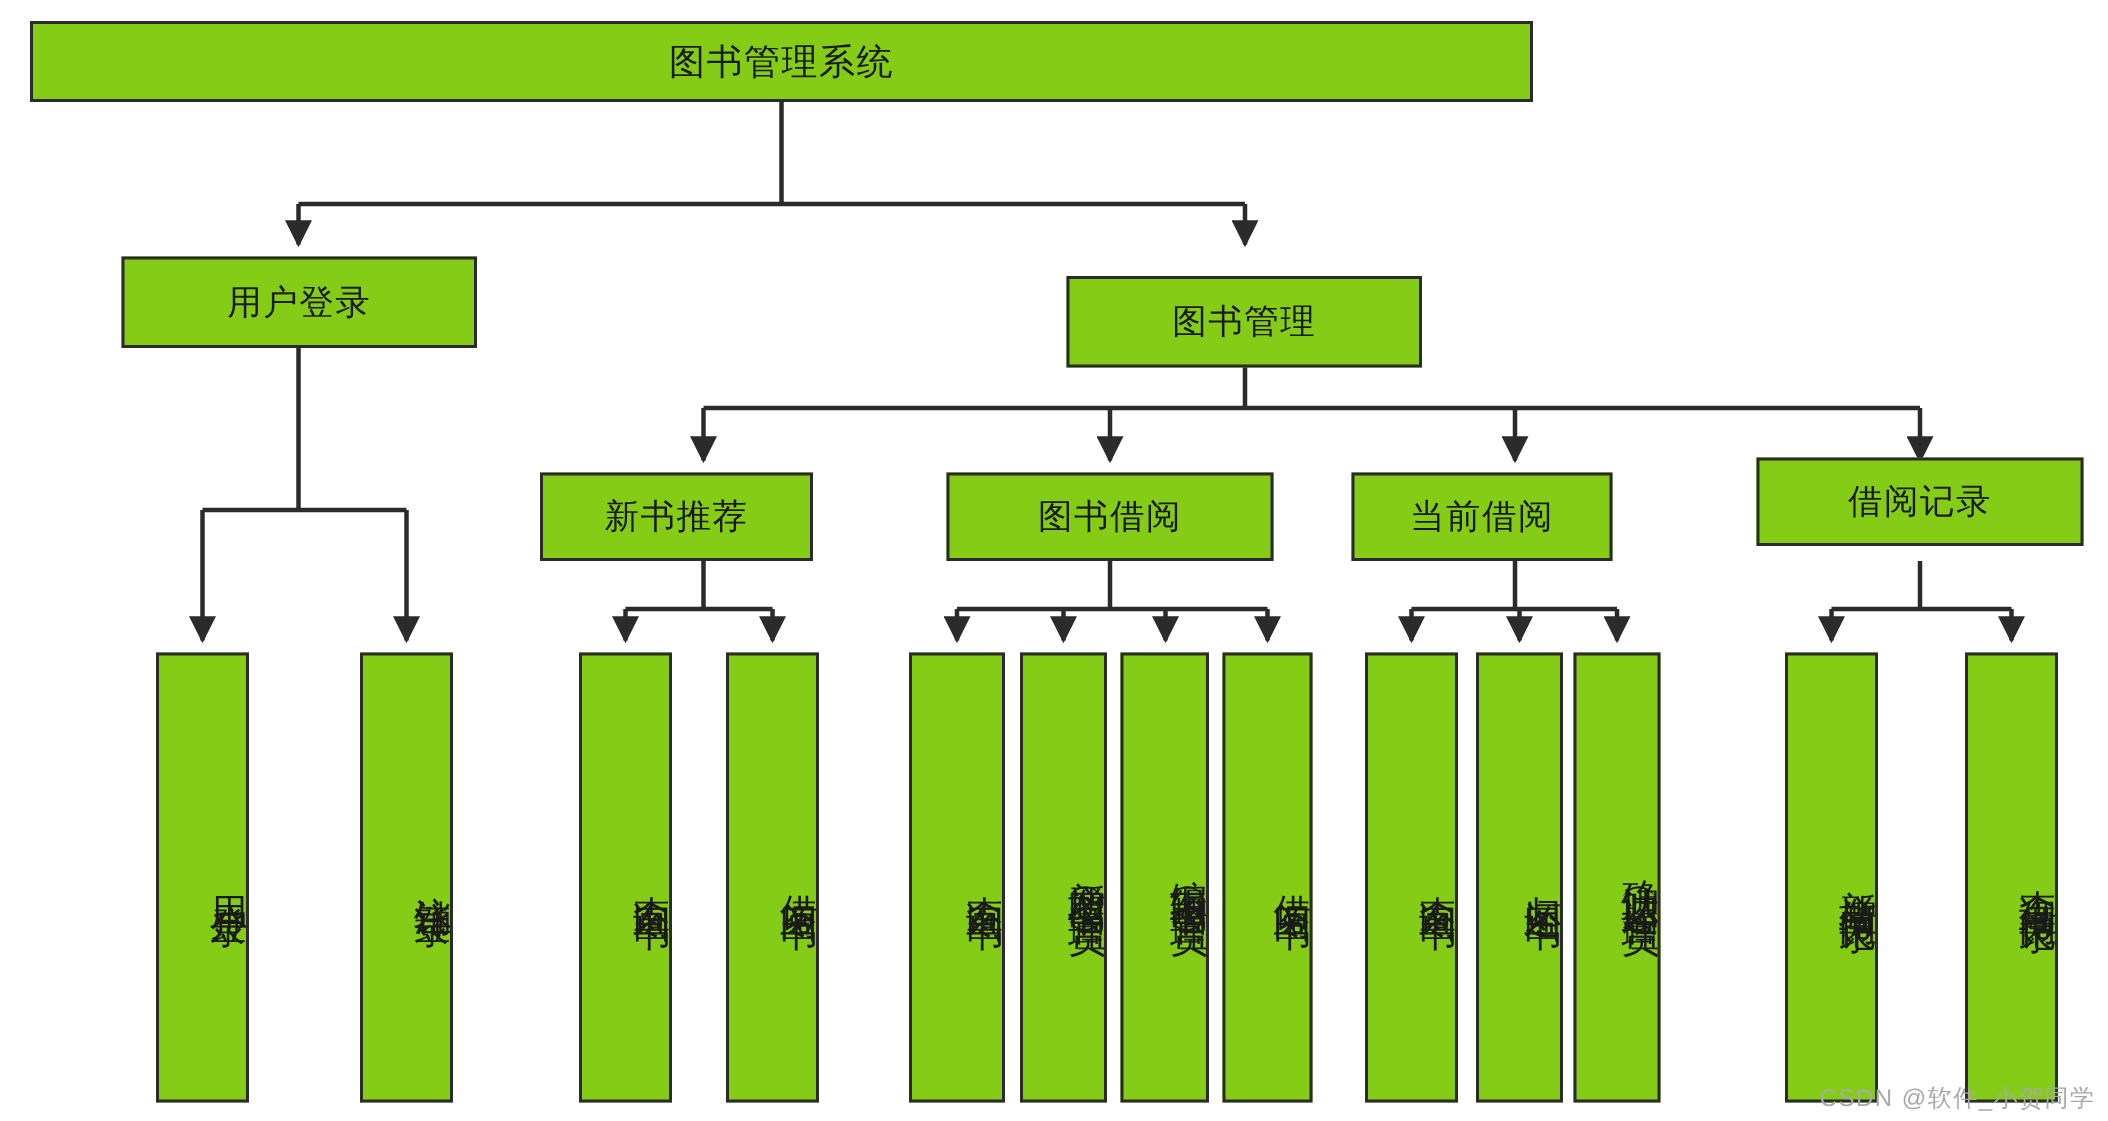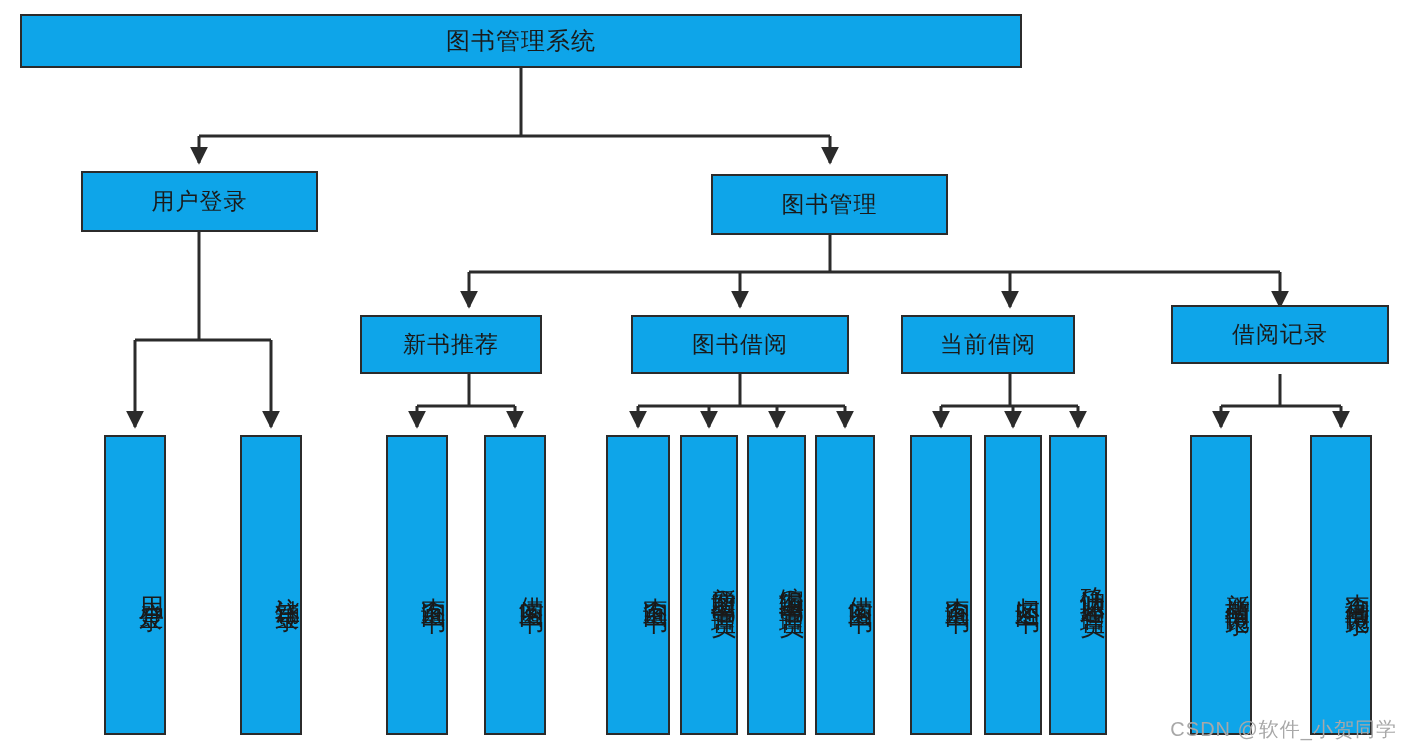--- a/index.html
+++ b/index.html
@@ -21,21 +21,21 @@
     position: absolute;
     left: 0;
     top: 0;
     width: 1405px;
     height: 747px;
     pointer-events: none;
   }
   .node {
     position: absolute;
     box-sizing: border-box;
-    background: #0ea5e9;
+    background: #84cc16;
     border: 2px solid #2b2b2b;
     display: flex;
     align-items: center;
     justify-content: center;
     color: #1a1a1a;
   }
   .node.horiz {
     font-size: 23px;
     letter-spacing: 1px;
   }
@@ -56,21 +56,21 @@
     display: block;
     white-space: nowrap;
   }
   .node.root {
     font-size: 24px;
   }
   #watermark {
     position: absolute;
     right: 8px;
     bottom: 4px;
-    font-size: 20px;
+    font-size: 16px;
     color: #a8a8a8;
     letter-spacing: 1px;
     white-space: nowrap;
   }
 </style>
 </head>
 <body>
 
 <div id="canvas">
 
@@ -124,21 +124,21 @@
     </g>
   </svg>
 
   <div class="node horiz root" style="left:20px; top:14px; width:1002px; height:54px;">
     <span>图书管理系统</span>
   </div>
 
   <div class="node horiz" style="left:81px; top:171px; width:237px; height:61px;">
     <span>用户登录</span>
   </div>
-  <div class="node horiz" style="left:711px; top:174px; width:237px; height:61px;">
+  <div class="node horiz" style="left:711px; top:184px; width:237px; height:61px;">
     <span>图书管理</span>
   </div>
 
   <div class="node horiz" style="left:360px; top:315px; width:182px; height:59px;">
     <span>新书推荐</span>
   </div>
   <div class="node horiz" style="left:631px; top:315px; width:218px; height:59px;justify-content:center;">
     <span>图书借阅</span>
   </div>
   <div class="node horiz" style="left:901px; top:315px; width:174px; height:59px;">

